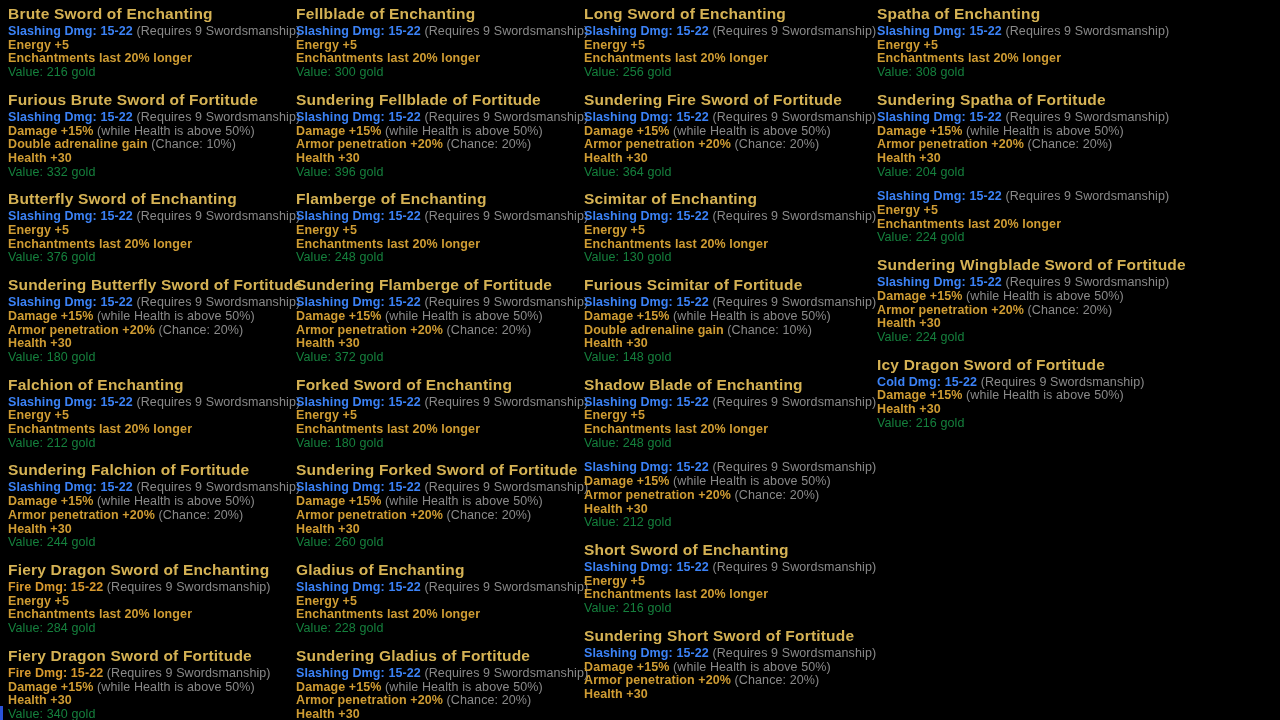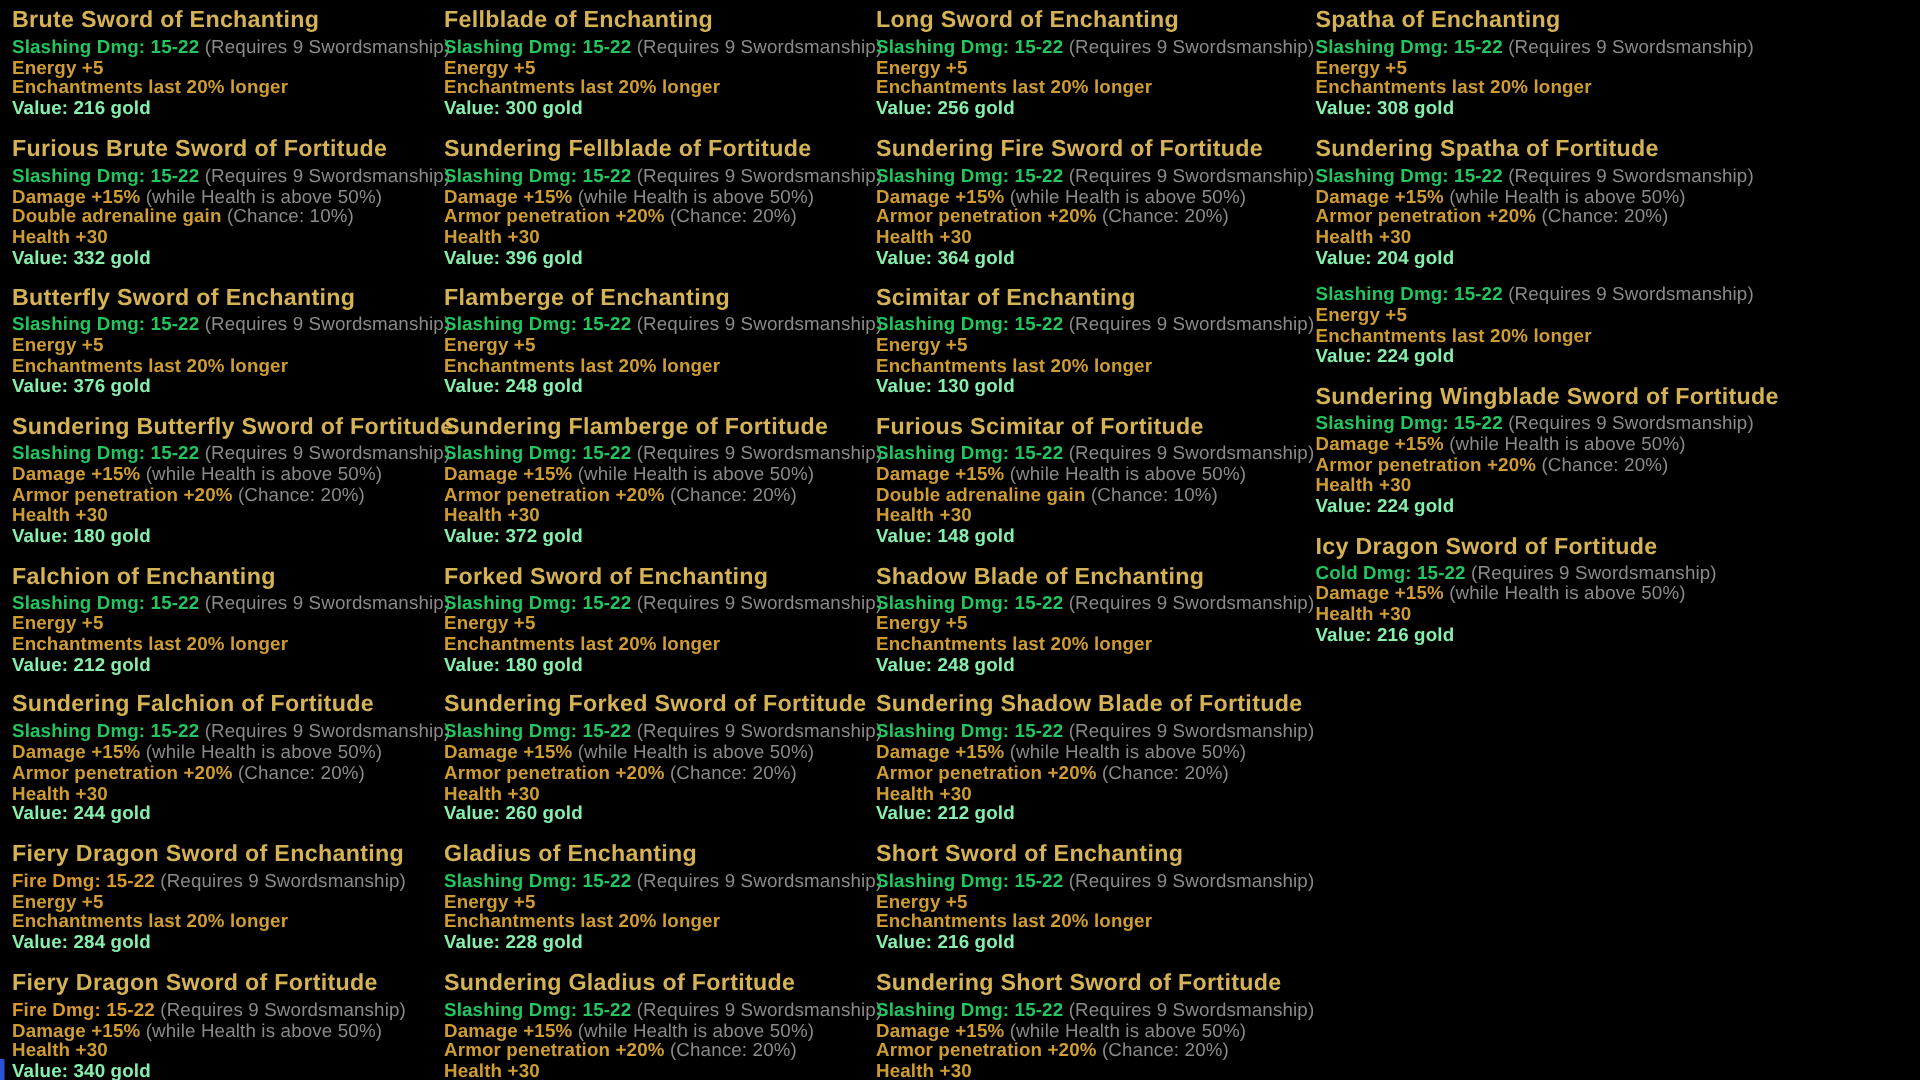--- a/index.html
+++ b/index.html
@@ -32,24 +32,24 @@
     letter-spacing: 0.2px;
     color: #d5b254;
     margin-bottom: 2px;
   }
   .line {
     font-size: 12.5px;
     line-height: 13.7px;
     letter-spacing: 0.1px;
   }
   .main { font-weight: 600; }
-  .m-dmg   { color: #22c55e; }
+  .m-dmg   { color: #3b82f6; }
   .m-fire  { color: #d8992e; }
   .m-stat  { color: #cf9c33; }
-  .m-value { color: #86efac; font-weight: 700; }
+  .m-value { color: #15803d; font-weight: 400; }
   .sub { color: #8a8a8a; font-weight: 400; }
   .artifact {
     position: absolute;
     left: 0; top: 706px;
     width: 3px; height: 14px;
     background: #2a52d8;
   }
 </style>
 </head>
 <body>
@@ -209,21 +209,20 @@
         <div class="line"><span class="main m-value">Value: 148 gold</span></div>
       </div>
       <div class="item">
         <div class="item-title">Shadow Blade of Enchanting</div>
         <div class="line"><span class="main m-dmg">Slashing Dmg: 15-22</span> <span class="sub">(Requires 9 Swordsmanship)</span></div>
         <div class="line"><span class="main m-stat">Energy +5</span></div>
         <div class="line"><span class="main m-stat">Enchantments last 20% longer</span></div>
         <div class="line"><span class="main m-value">Value: 248 gold</span></div>
       </div>
       <div class="item">
-        <div class="item-title">Sundering Shadow Blade of Fortitude</div>
         <div class="line"><span class="main m-dmg">Slashing Dmg: 15-22</span> <span class="sub">(Requires 9 Swordsmanship)</span></div>
         <div class="line"><span class="main m-stat">Damage +15%</span> <span class="sub">(while Health is above 50%)</span></div>
         <div class="line"><span class="main m-stat">Armor penetration +20%</span> <span class="sub">(Chance: 20%)</span></div>
         <div class="line"><span class="main m-stat">Health +30</span></div>
         <div class="line"><span class="main m-value">Value: 212 gold</span></div>
       </div>
       <div class="item">
         <div class="item-title">Short Sword of Enchanting</div>
         <div class="line"><span class="main m-dmg">Slashing Dmg: 15-22</span> <span class="sub">(Requires 9 Swordsmanship)</span></div>
         <div class="line"><span class="main m-stat">Energy +5</span></div>

